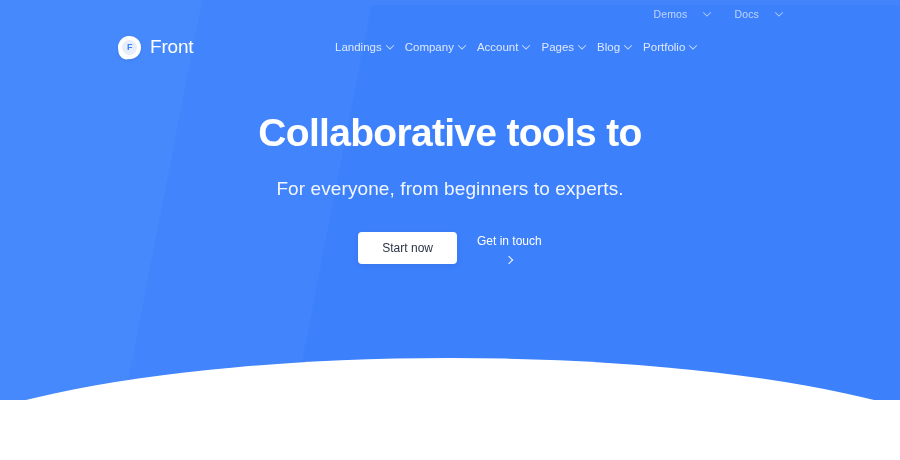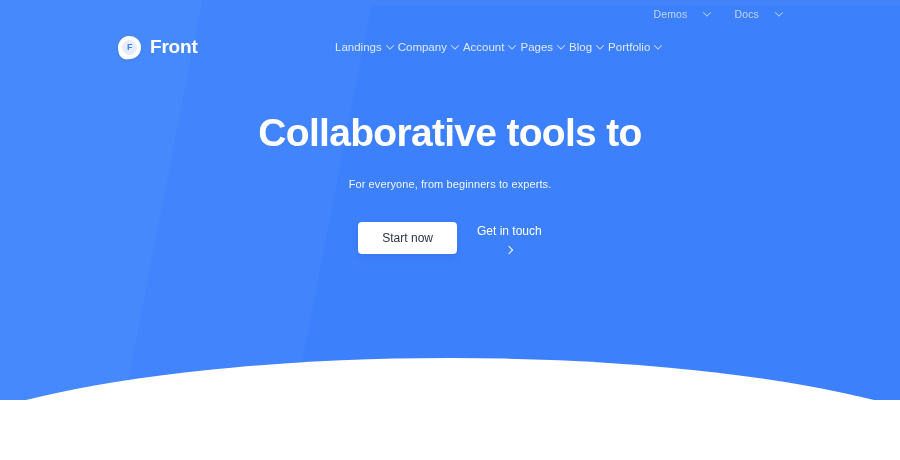--- a/index.html
+++ b/index.html
@@ -86,27 +86,27 @@
     width:15px; height:15px; border-radius:50%;
     background:#e6eefc;
     display:flex; align-items:center; justify-content:center;
   }
   .logo-mark .disc span {
     font-size:9px; font-weight:bold; color:#3d80fc;
     transform:rotate(8deg);
     line-height:1;
   }
   .brand-name {
-    font-size:19px; font-weight:bold; color:#ffffff;
+    font-size:19px; font-weight:normal; color:#ffffff;
     letter-spacing:-0.2px;
   }
 
   .nav-links {
     position:absolute; left:335px;
-    display:flex; align-items:center; gap:5px;
+    display:flex; align-items:center; gap:12px;
   }
   .nav-item {
     display:flex; align-items:center; gap:5px;
     font-size:11.5px;
     color:rgba(255,255,255,0.82);
     cursor:pointer;
     white-space:nowrap;
   }
   .chev {
     display:inline-block;
@@ -140,21 +140,21 @@
   .hero-title {
     font-size:39px;
     font-weight:bold;
     line-height:1.08;
     color:#ffffff;
     letter-spacing:-0.7px;
   }
   .hero-title .line { display:block; }
   .hero-sub {
     margin-top:24px;
-    font-size:11px;
+    font-size:19px;
     color:rgba(255,255,255,0.93);
     letter-spacing:0.1px;
   }
   .hero-actions {
     margin-top:32px;
     display:flex; align-items:center; justify-content:center; gap:20px;
   }
   .start-btn {
     background:#ffffff;
     color:#2b3445;

